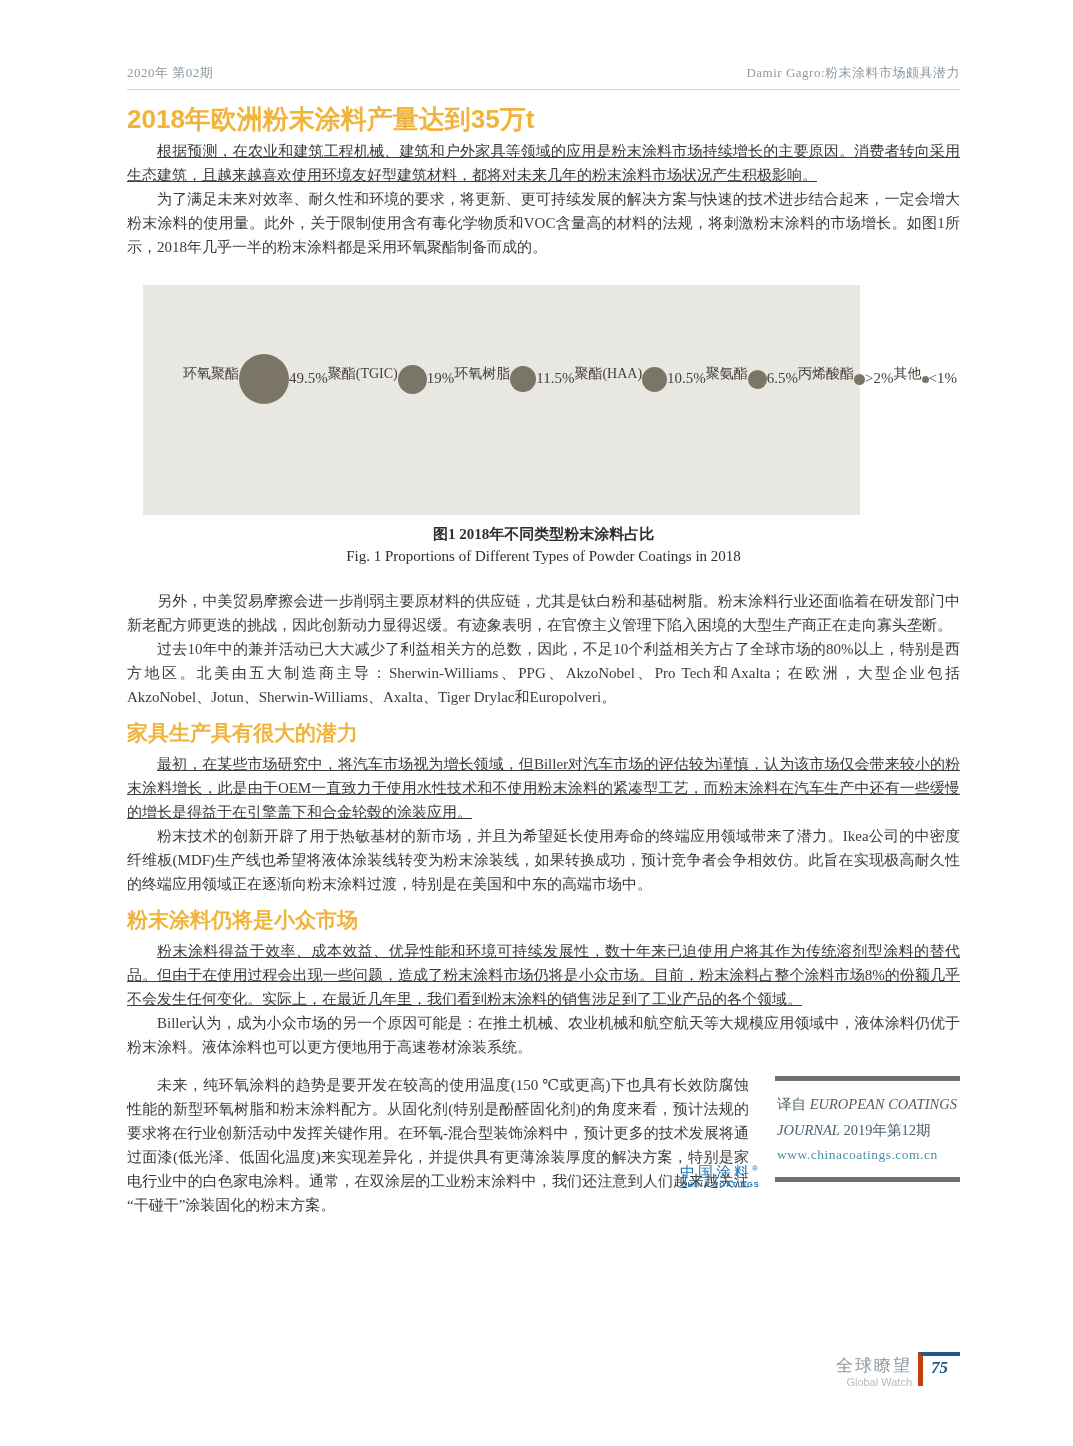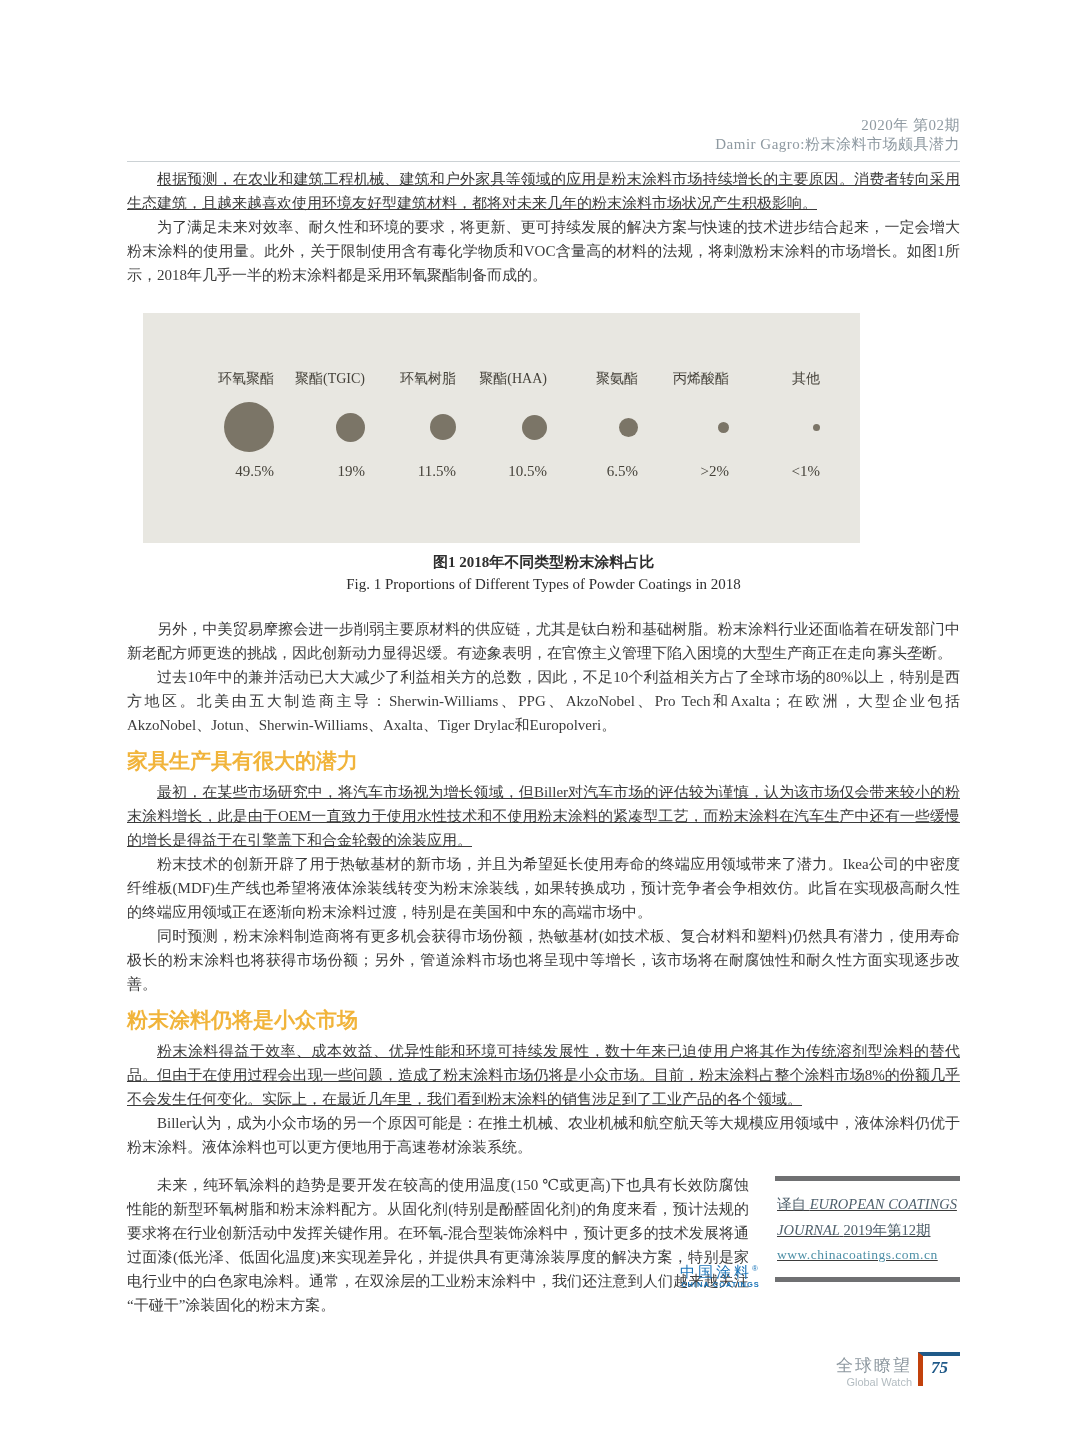--- a/index.html
+++ b/index.html
@@ -5,23 +5,23 @@
   html,body{margin:0;padding:0;}
   body{
     width:1073px;height:1446px;position:relative;background:#ffffff;
     font-family:"Liberation Serif","DejaVu Serif",serif;
     color:#3b3b3b;overflow:hidden;
   }
   .content{width:833px;margin-left:127px;}
   
   .page-header{
     display:flex;justify-content:space-between;align-items:flex-end;
-    padding-top:116px;padding-bottom:7px;border-bottom:1px solid #ccd2d5;
+    padding-top:64px;padding-bottom:7px;border-bottom:1px solid #ccd2d5;
     font-family:"Liberation Serif","DejaVu Serif",serif;
-    font-size:15px;color:#8e99a1;letter-spacing:.5px;flex-direction:column;
+    font-size:13px;color:#8e99a1;letter-spacing:.5px;
   }
   
   .article-title{
     margin:14px 0 0 0;font-family:"Liberation Sans","DejaVu Sans",sans-serif;
     font-size:26px;font-weight:bold;color:#f1b43b;line-height:30px;
   }
   .section-heading{
     margin:10px 0 0 0;font-family:"Liberation Sans","DejaVu Sans",sans-serif;
     font-size:21px;font-weight:bold;color:#f1b43b;line-height:28px;
   }
@@ -30,32 +30,32 @@
     margin:0;text-indent:2em;text-align:justify;
     font-size:15px;line-height:24px;color:#3b3b3b;
   }
   .mt5{margin-top:5px;text-decoration:underline;} .mt22{margin-top:22px;}
   
   .chart-box{
     margin-top:26px;width:717px;height:230px;background:#e8e7e1;
     box-sizing:border-box;padding:56px 40px 0 40px;margin-left:16px;
   }
   .chart-row{display:flex;}
-  .chart-col{flex:1;display:flex;flex-direction:column;align-items:flex-end;}
+  .chart-col{flex:1;display:flex;flex-direction:row;align-items:center;}
   .chart-label{font-size:14px;color:#45423a;white-space:nowrap;line-height:20px;}
   .bubble-wrap{height:56px;margin-top:10px;display:flex;align-items:center;justify-content:center;}
   .bubble{border-radius:50%;}
   .chart-pct{margin-top:8px;font-size:15px;color:#45423a;}
   .fig-captions{margin-top:8px;text-align:center;}
   .fig-caption-cn{font-size:15px;font-weight:bold;color:#2e2e2e;line-height:22px;}
   .fig-caption-en{font-size:15px;font-weight:normal;color:#2e2e2e;line-height:22px;font-family:"Liberation Serif","DejaVu Serif",serif;}
   
   .bottom-section{position:relative;margin-top:14px;height:220px;}
   .final-para{width:622px;margin:0;text-indent:2em;text-align:justify;font-size:15px;line-height:24px;}
-  .sidebar{position:absolute;top:3px;right:0;width:185px;text-decoration:underline;}
+  .sidebar{position:absolute;top:3px;right:0;width:185px;}
   .sidebar .bar{height:5px;background:#6f7072;}
   .sidebar-lines{padding:10px 2px 10px 2px;}
   .sb-line{font-size:14.5px;color:#4e5f6b;line-height:26px;white-space:nowrap;}
   .sb-line i{font-family:"Liberation Serif","DejaVu Serif",serif;}
   .sb-url{font-size:13.5px;color:#4d8fa6;line-height:24px;letter-spacing:.5px;}
   .logo{position:absolute;left:553px;top:88px;text-align:center;color:#1a74b8;
         font-family:"Liberation Sans","DejaVu Sans",sans-serif;}
   .logo-cn{font-size:15px;font-weight:normal;letter-spacing:3px;line-height:16px;}
   .logo-cn sup{font-size:8px;}
   .logo-en{font-size:7.5px;font-weight:bold;letter-spacing:1px;line-height:10px;}
@@ -77,20 +77,21 @@
 </head>
 <body>
 
 <div class="content">
 
   <div class="page-header">
     <span>2020年 第02期</span>
     <span>Damir Gagro:粉末涂料市场颇具潜力</span>
   </div>
 
+  <h1 class="article-title">2018年欧洲粉末涂料产量达到35万t</h1>
 
   <p class="body-para mt5">根据预测，在农业和建筑工程机械、建筑和户外家具等领域的应用是粉末涂料市场持续增长的主要原因。消费者转向采用生态建筑，且越来越喜欢使用环境友好型建筑材料，都将对未来几年的粉末涂料市场状况产生积极影响。</p>
   <p class="body-para">为了满足未来对效率、耐久性和环境的要求，将更新、更可持续发展的解决方案与快速的技术进步结合起来，一定会增大粉末涂料的使用量。此外，关于限制使用含有毒化学物质和VOC含量高的材料的法规，将刺激粉末涂料的市场增长。如图1所示，2018年几乎一半的粉末涂料都是采用环氧聚酯制备而成的。</p>
 
   <div class="chart-box">
     <div class="chart-row">
         <div class="chart-col">
           <div class="chart-label">环氧聚酯</div>
           <div class="bubble-wrap">
             <div class="bubble" style="width: 50px; height: 50px; background: rgb(123, 117, 103);"></div>
@@ -147,21 +148,20 @@
     <div class="fig-caption-en">Fig. 1  Proportions of Different Types of Powder Coatings in 2018</div>
   </div>
 
   <p class="body-para mt22">另外，中美贸易摩擦会进一步削弱主要原材料的供应链，尤其是钛白粉和基础树脂。粉末涂料行业还面临着在研发部门中新老配方师更迭的挑战，因此创新动力显得迟缓。有迹象表明，在官僚主义管理下陷入困境的大型生产商正在走向寡头垄断。</p>
   <p class="body-para">过去10年中的兼并活动已大大减少了利益相关方的总数，因此，不足10个利益相关方占了全球市场的80%以上，特别是西方地区。北美由五大制造商主导：Sherwin-Williams、PPG、AkzoNobel、Pro Tech和Axalta；在欧洲，大型企业包括AkzoNobel、Jotun、Sherwin-Williams、Axalta、Tiger Drylac和Europolveri。</p>
 
   <h2 class="section-heading">家具生产具有很大的潜力</h2>
 
   <p class="body-para mt5">最初，在某些市场研究中，将汽车市场视为增长领域，但Biller对汽车市场的评估较为谨慎，认为该市场仅会带来较小的粉末涂料增长，此是由于OEM一直致力于使用水性技术和不使用粉末涂料的紧凑型工艺，而粉末涂料在汽车生产中还有一些缓慢的增长是得益于在引擎盖下和合金轮毂的涂装应用。</p>
   <p class="body-para">粉末技术的创新开辟了用于热敏基材的新市场，并且为希望延长使用寿命的终端应用领域带来了潜力。Ikea公司的中密度纤维板(MDF)生产线也希望将液体涂装线转变为粉末涂装线，如果转换成功，预计竞争者会争相效仿。此旨在实现极高耐久性的终端应用领域正在逐渐向粉末涂料过渡，特别是在美国和中东的高端市场中。</p>
-  <p class="body-para">同时预测，粉末涂料制造商将有更多机会获得市场份额，热敏基材(如技术板、复合材料和塑料)仍然具有潜力，使用寿命极长的粉末涂料也将获得市场份额；另外，管道涂料市场也将呈现中等增长，该市场将在耐腐蚀性和耐久性方面实现逐步改善。</p>
 
   <h2 class="section-heading">粉末涂料仍将是小众市场</h2>
 
   <p class="body-para mt5">粉末涂料得益于效率、成本效益、优异性能和环境可持续发展性，数十年来已迫使用户将其作为传统溶剂型涂料的替代品。但由于在使用过程会出现一些问题，造成了粉末涂料市场仍将是小众市场。目前，粉末涂料占整个涂料市场8%的份额几乎不会发生任何变化。实际上，在最近几年里，我们看到粉末涂料的销售涉足到了工业产品的各个领域。</p>
   <p class="body-para">Biller认为，成为小众市场的另一个原因可能是：在推土机械、农业机械和航空航天等大规模应用领域中，液体涂料仍优于粉末涂料。液体涂料也可以更方便地用于高速卷材涂装系统。</p>
 
   <div class="bottom-section">
     <p class="final-para">未来，纯环氧涂料的趋势是要开发在较高的使用温度(150 ℃或更高)下也具有长效防腐蚀性能的新型环氧树脂和粉末涂料配方。从固化剂(特别是酚醛固化剂)的角度来看，预计法规的要求将在行业创新活动中发挥关键作用。在环氧-混合型装饰涂料中，预计更多的技术发展将通过面漆(低光泽、低固化温度)来实现差异化，并提供具有更薄涂装厚度的解决方案，特别是家电行业中的白色家电涂料。通常，在双涂层的工业粉末涂料中，我们还注意到人们越来越关注“干碰干”涂装固化的粉末方案。</p>
 
     <div class="sidebar">

